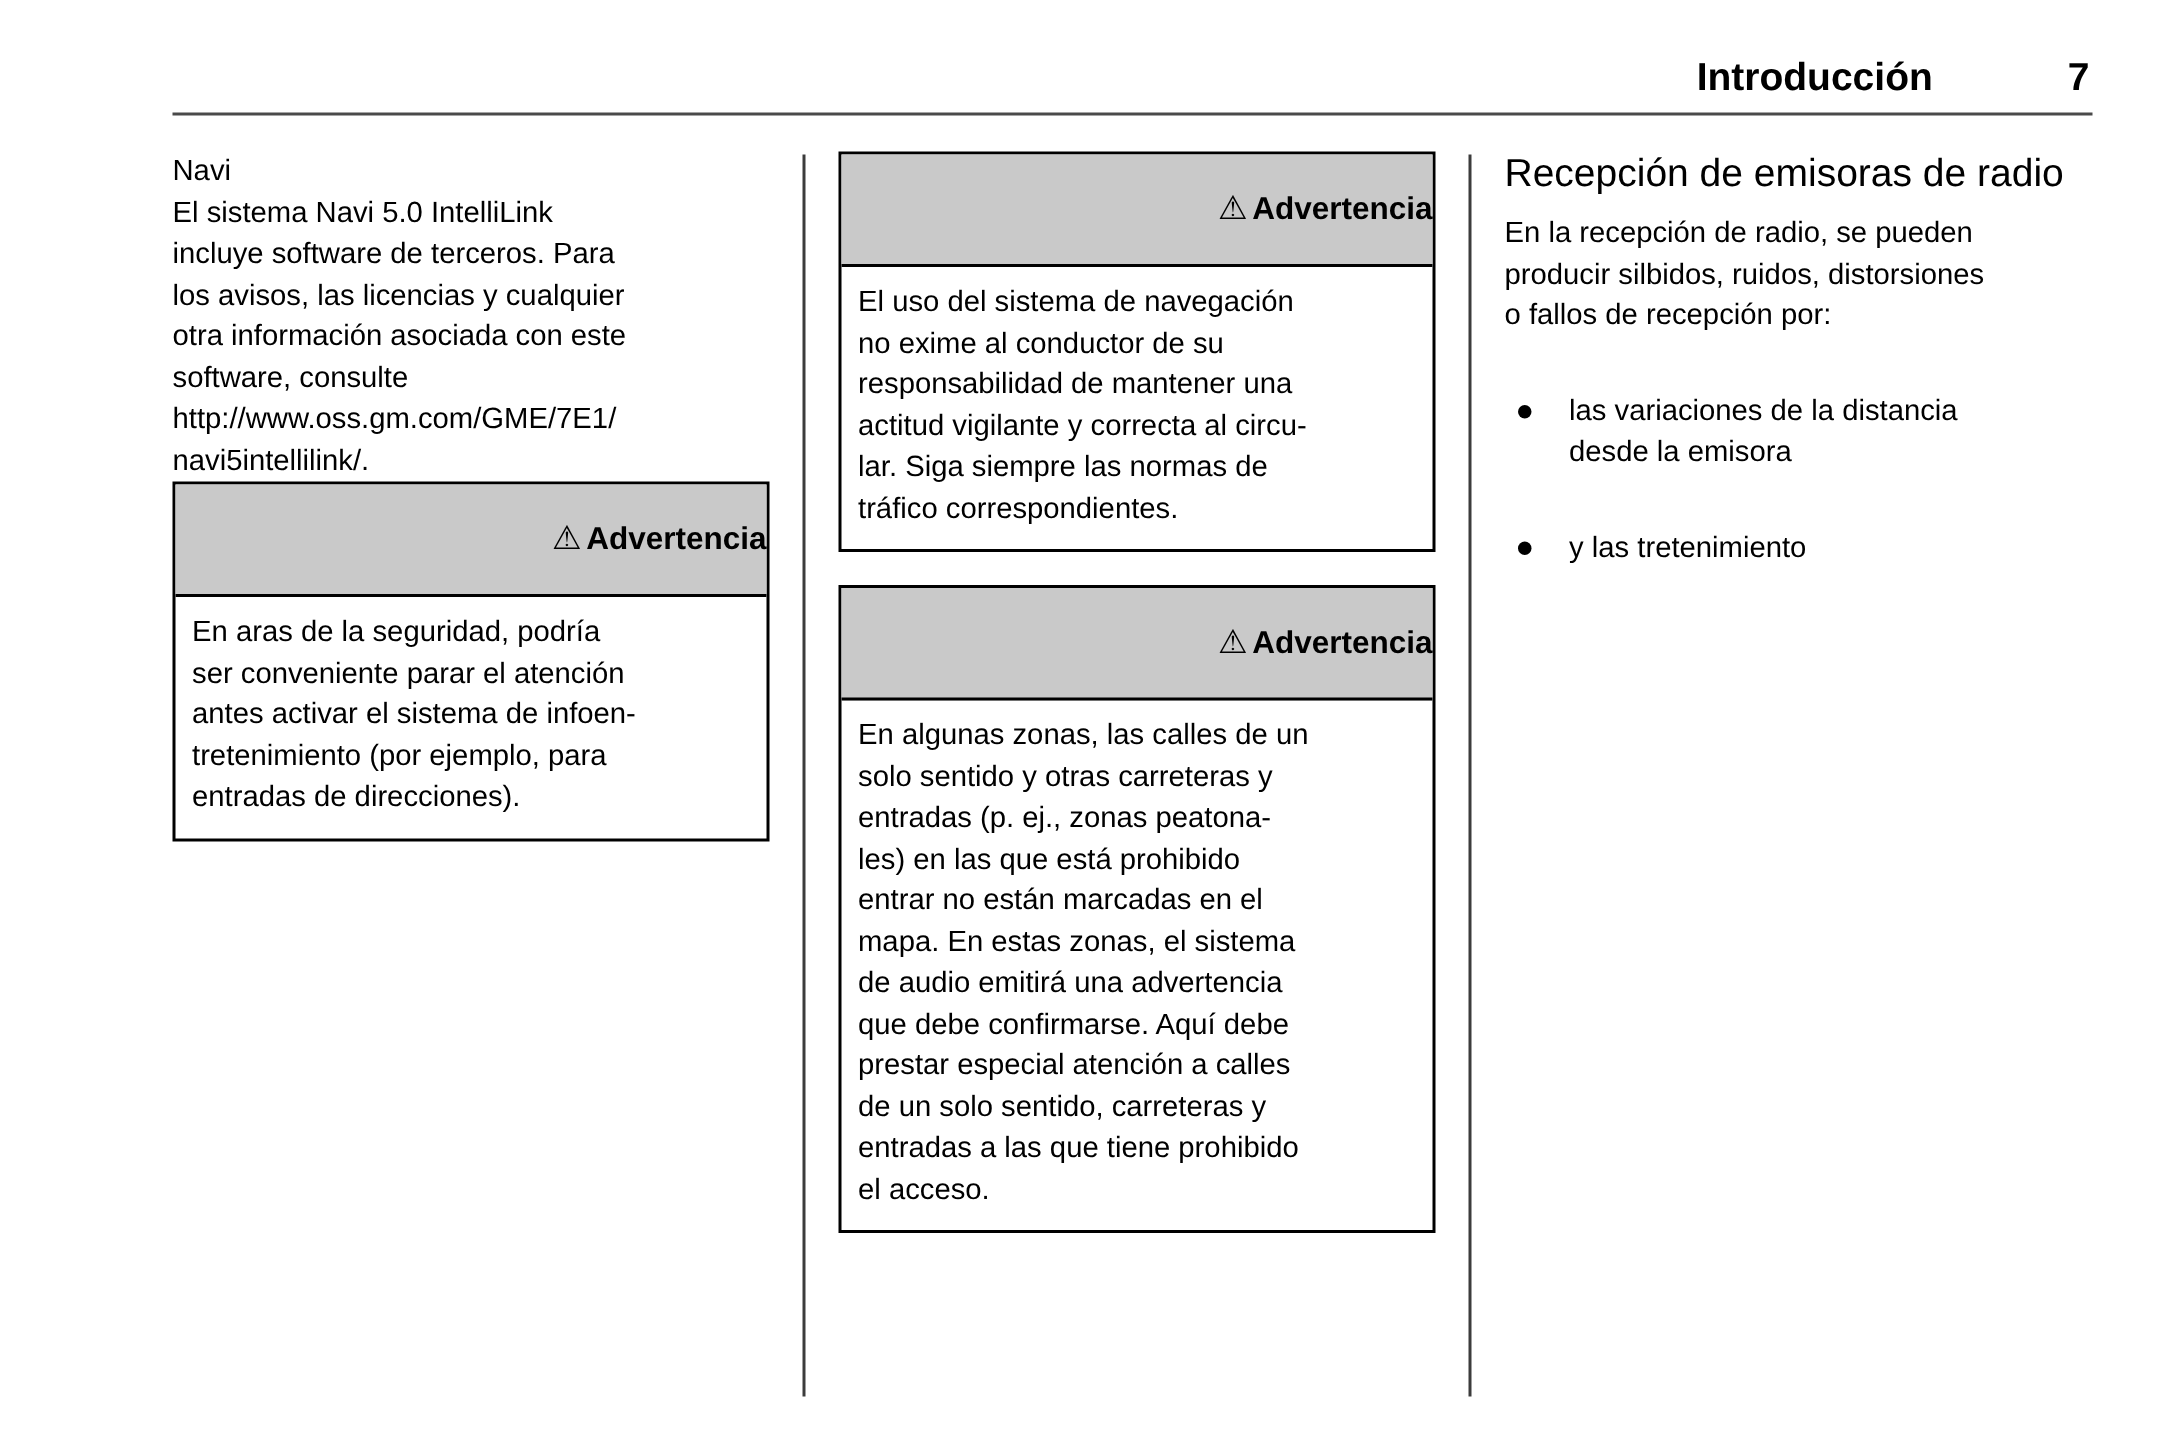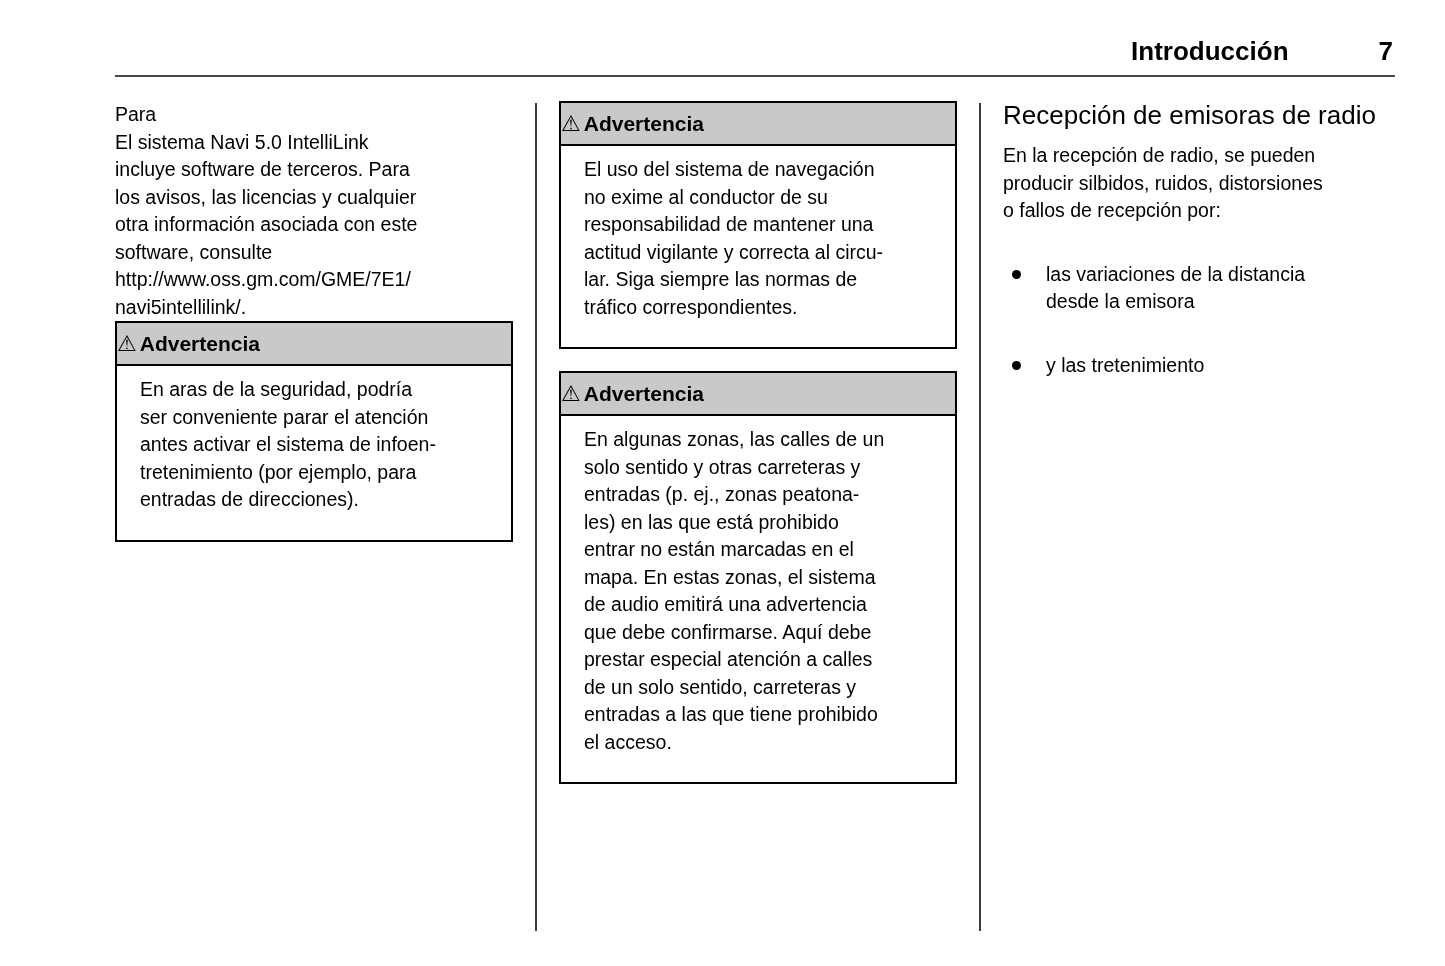--- a/index.html
+++ b/index.html
@@ -72,34 +72,33 @@
 
   
   .warning-box {
     border: 2px solid #000000;
     background: #ffffff;
   }
   .warning-box + .warning-box { margin-top: 22px; }
   .warning-header {
     background: #c9c9c9;
     border-bottom: 2px solid #000000;
-    text-align: left;
+    text-align: right;
     font-weight: bold;
     font-size: 21px;
-    padding: 8px 0;
+    padding: 24px 0;
   }
   .warning-header .warn-icon {
     font-weight: normal;
     font-size: 22px;
     margin-right: 3px;
     font-family: "DejaVu Sans", sans-serif;
   }
   .warning-body {
-    padding: 10px 11px 26px 11px;
-    margin-left: 12px;
+    padding: 10px 11px 13px 11px;
   }
   .warning-body p + p { margin-top: 3px; }
 
   
   .bullet-list { margin-top: 6px; }
   .bullet-item {
     display: flex;
     align-items: flex-start;
     margin-bottom: 8px;
     margin-top: 36px;
@@ -126,21 +125,21 @@
 
   <div class="page-header">
     <span class="page-title">Introducción</span>
     <span class="page-number">7</span>
   </div>
   <div class="header-rule"></div>
 
   <div class="columns">
 
     <section class="col">
-      <div class="bodytext">Para</div>
+      <div class="bodytext">Navi</div>
       <div class="bodytext">El sistema Navi 5.0 IntelliLink
 incluye software de terceros. Para
 los avisos, las licencias y cualquier
 otra información asociada con este
 software, consulte
 http://www.oss.gm.com/GME/7E1/
 navi5intellilink/.</div>
 
 
       <div class="warning-box">

